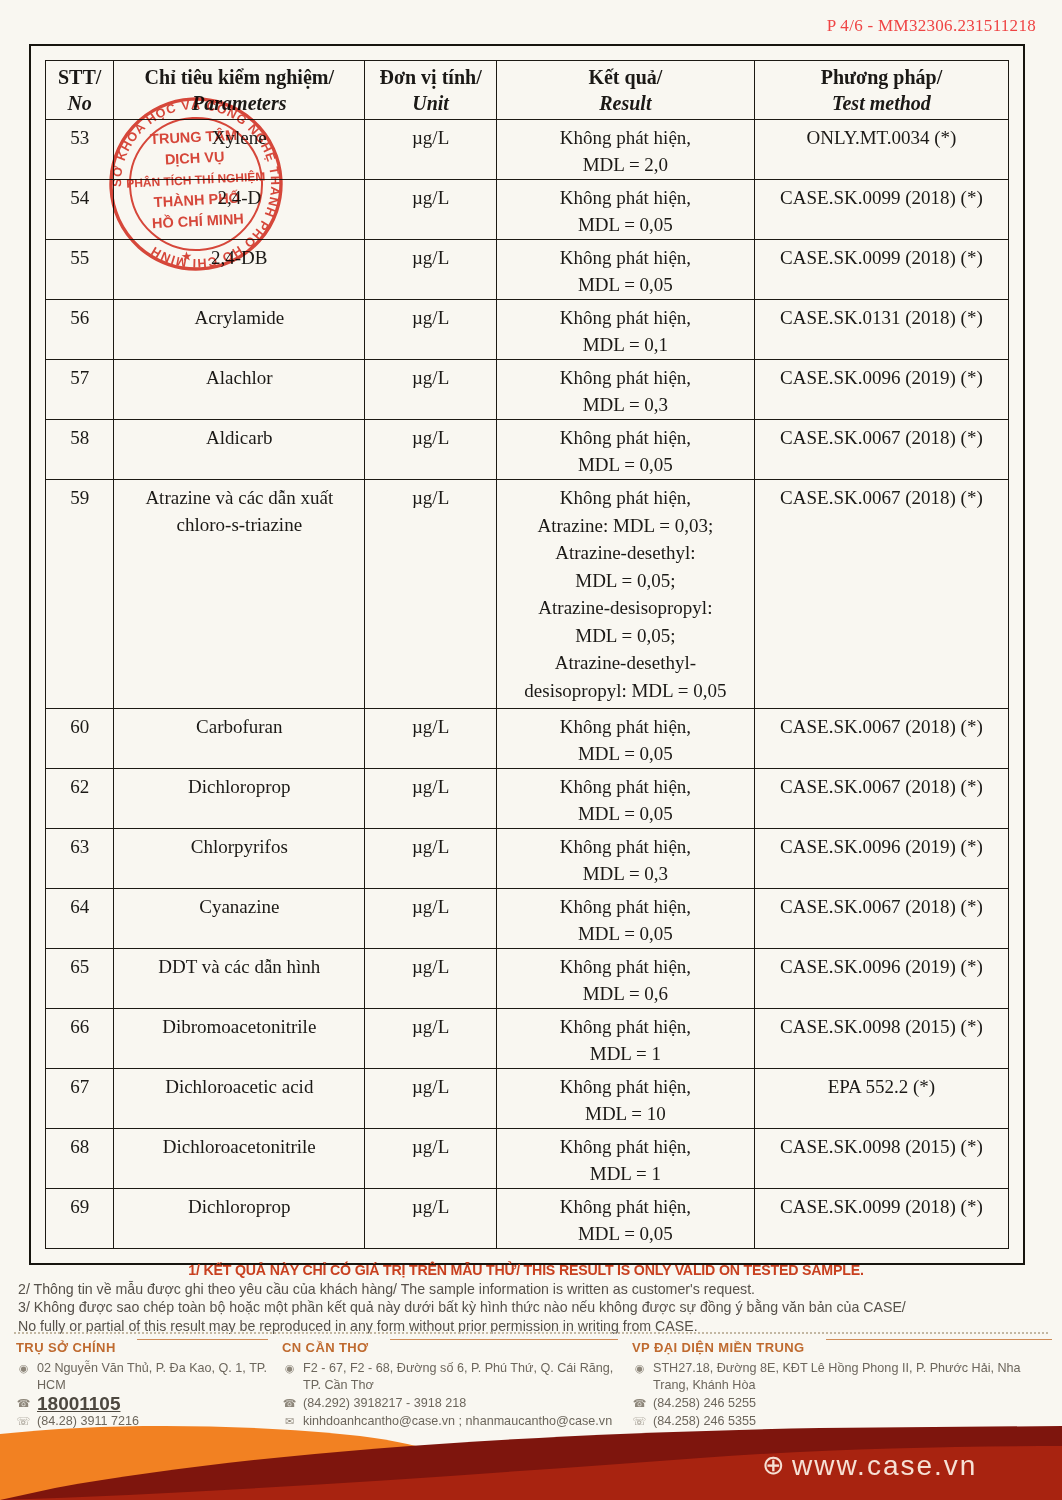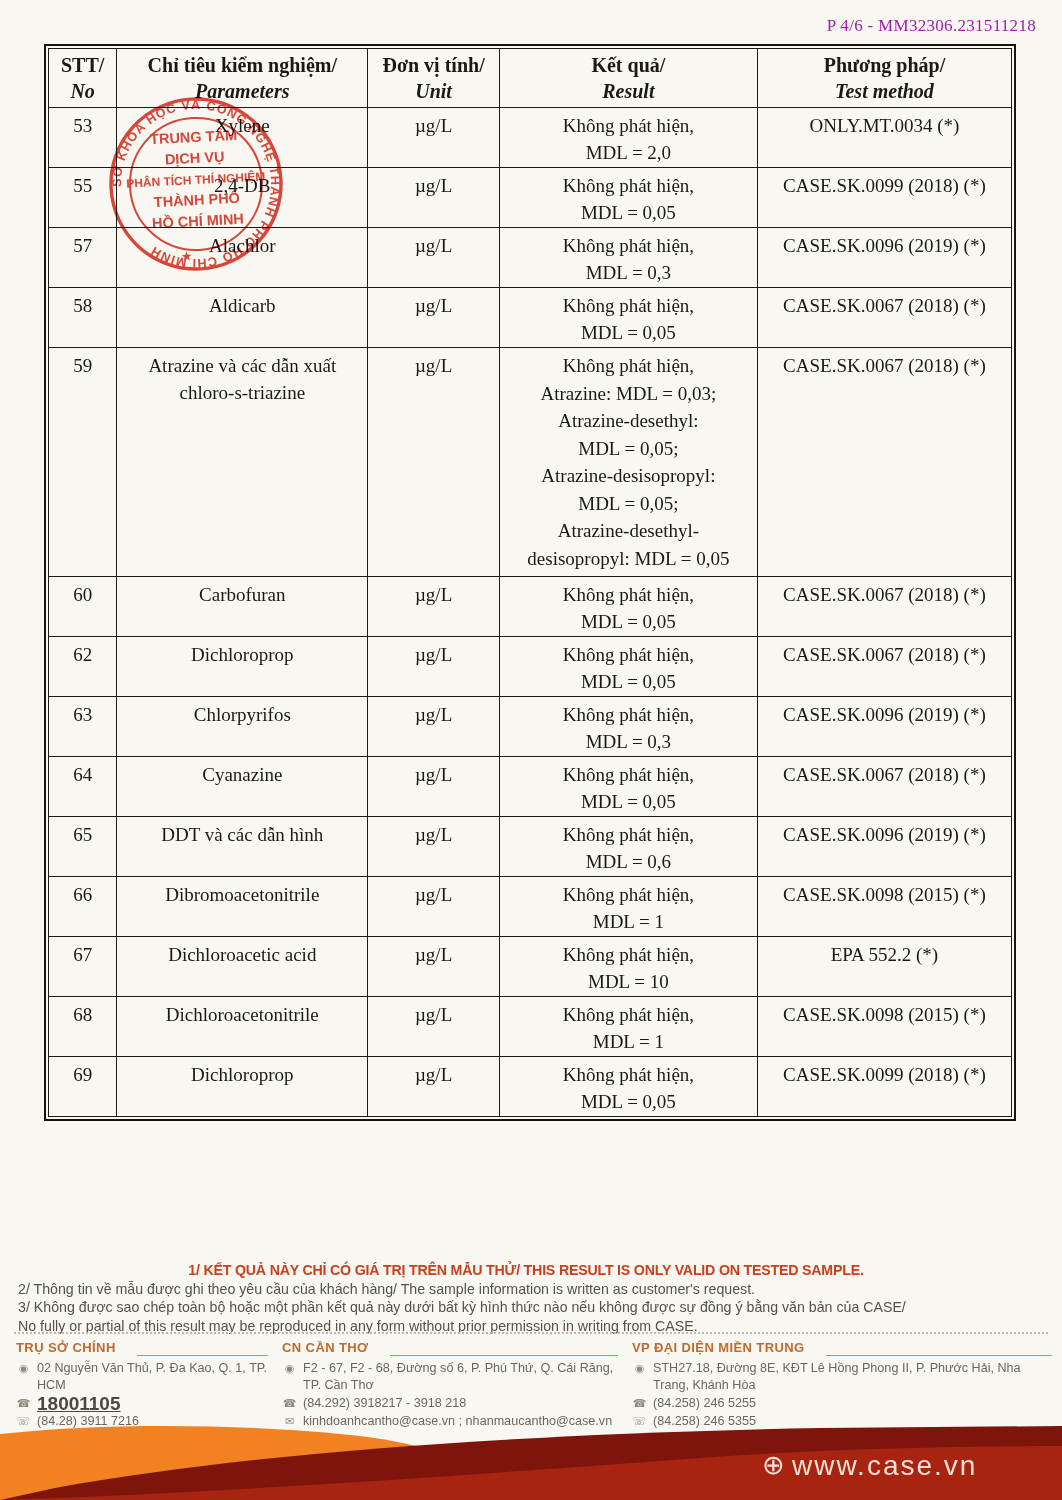--- a/index.html
+++ b/index.html
@@ -1,21 +1,21 @@
 <!DOCTYPE html>
 <html><head>
 <meta charset="utf-8">
 <style>
   html,body{margin:0;padding:0;}
   .page{position:relative;width:1062px;height:1500px;background:#f9f7f1;overflow:hidden;
         font-family:"Liberation Serif",serif;color:#1b1916;}
-  .doc-ref{position:absolute;top:16px;right:26px;font-size:17px;letter-spacing:.3px;color:#a21caf;}
+  .doc-ref{position:absolute;top:16px;right:26px;font-size:17px;letter-spacing:.3px;color:#ef4444;}
 
   
-  .tbl-wrap{position:absolute;left:44px;top:44px;width:964px;border:2px solid #17150f;padding:2px;background:transparent;}
+  .tbl-wrap{position:absolute;left:29px;top:44px;width:964px;border:2px solid #17150f;padding:14px;background:transparent;}
   table.tbl{border-collapse:collapse;width:100%;table-layout:fixed;}
   .tbl th,.tbl td{border:1.5px solid #1d1a14;vertical-align:top;text-align:center;padding:2px 4px 1px;}
   .tbl th{font-size:20px;line-height:26px;padding:3px 2px;}
   .tbl th .h2{font-style:italic;}
   .tbl td{font-size:19px;line-height:27px;padding-top:4px;}
   .tbl tbody tr{height:59px;}
   col.c-no{width:68px;}col.c-param{width:250px;}col.c-unit{width:131px;}col.c-result{width:257px;}col.c-method{width:253px;}
   td.tall-cell{line-height:27.5px;padding-bottom:4px;}
 
   
@@ -25,21 +25,21 @@
   
   .notes{position:absolute;left:18px;top:1261px;width:1016px;font-family:"Liberation Sans",sans-serif;
          font-size:14.2px;line-height:18.5px;color:#56514a;}
   .notes .n1{color:#c8401f;font-weight:bold;letter-spacing:-.2px;text-align:center;}
   .notes-rule{position:absolute;left:14px;top:1332px;width:1034px;border-top:2px dotted #c3b7a2;}
 
   
   .contacts{position:absolute;left:16px;top:1339px;width:1036px;display:flex;gap:14px;
             font-family:"Liberation Sans",sans-serif;font-size:12.6px;line-height:17px;color:#6c665c;}
   .fcol1{width:252px;flex:none;}.fcol2{width:336px;flex:none;}.fcol3{flex:1;}
-  .f-title{display:flex;align-items:flex-end;gap:21px;color:#bf6a2f;font-weight:bold;font-size:13px;
+  .f-title{display:flex;align-items:flex-start;gap:21px;color:#bf6a2f;font-weight:bold;font-size:13px;
            letter-spacing:.4px;margin-bottom:4px;white-space:nowrap;}
   .f-rule{flex:1;border-bottom:1px solid #cf8a55;height:0;}
   .f-item{display:flex;gap:6px;margin-bottom:1px;}
   .f-ico{flex:none;width:15px;text-align:center;color:#8d867a;font-size:11px;line-height:17px;}
   .f-txt{white-space:pre-line;}
   .f-bold{font-weight:bold;color:#4d4840;font-size:19px;text-decoration:underline;}
 
   
   .ribbon{position:absolute;left:0;bottom:0;width:1062px;height:78px;}
   .ribbon svg{display:block;width:100%;height:100%;}
@@ -92,30 +92,54 @@
               <div>Xylene</div>
             </td>
       <td>µg/L</td>
       <td>
               <div>Không phát hiện,</div>
               <div>MDL = 2,0</div>
             </td>
       <td>ONLY.MT.0034 (*)</td>
     </tr>
           <tr>
+      <td>54</td>
+      <td>
+              <div>2,4-D</div>
+            </td>
+      <td>µg/L</td>
+      <td>
+              <div>Không phát hiện,</div>
+              <div>MDL = 0,05</div>
+            </td>
+      <td>CASE.SK.0099 (2018) (*)</td>
+    </tr>
+          <tr>
       <td>55</td>
       <td>
               <div>2,4-DB</div>
             </td>
       <td>µg/L</td>
       <td>
               <div>Không phát hiện,</div>
               <div>MDL = 0,05</div>
             </td>
       <td>CASE.SK.0099 (2018) (*)</td>
+    </tr>
+          <tr>
+      <td>56</td>
+      <td>
+              <div>Acrylamide</div>
+            </td>
+      <td>µg/L</td>
+      <td>
+              <div>Không phát hiện,</div>
+              <div>MDL = 0,1</div>
+            </td>
+      <td>CASE.SK.0131 (2018) (*)</td>
     </tr>
           <tr>
       <td>57</td>
       <td>
               <div>Alachlor</div>
             </td>
       <td>µg/L</td>
       <td>
               <div>Không phát hiện,</div>
               <div>MDL = 0,3</div>

